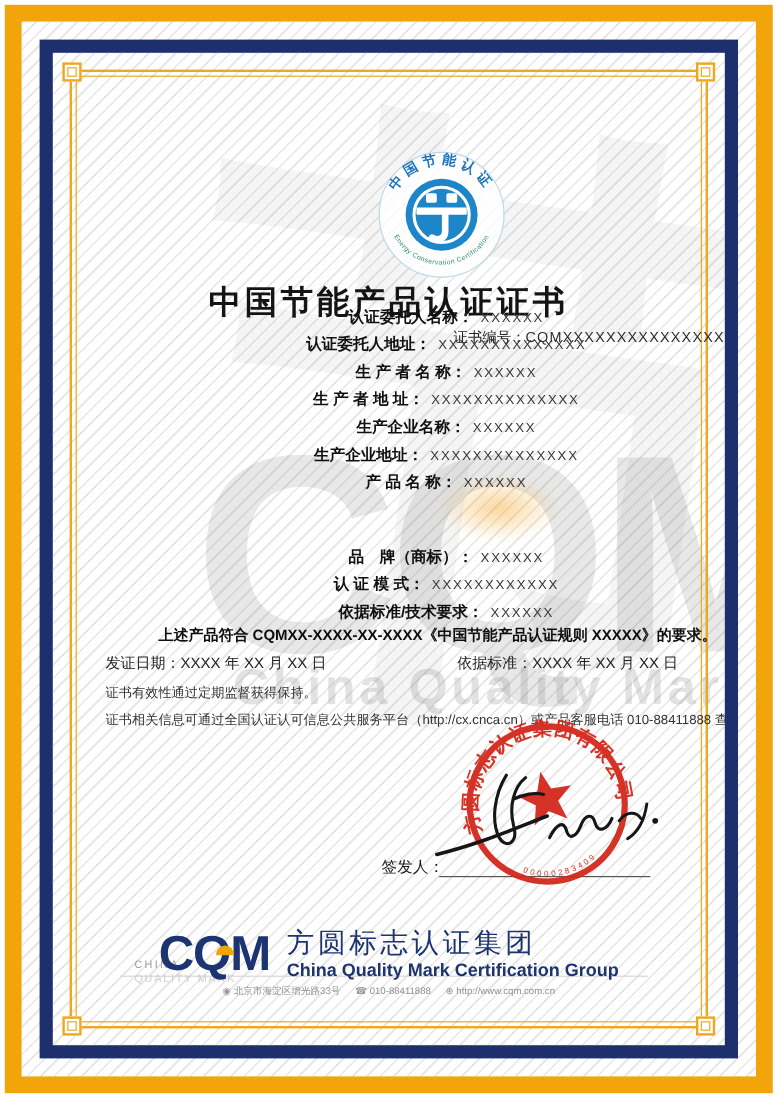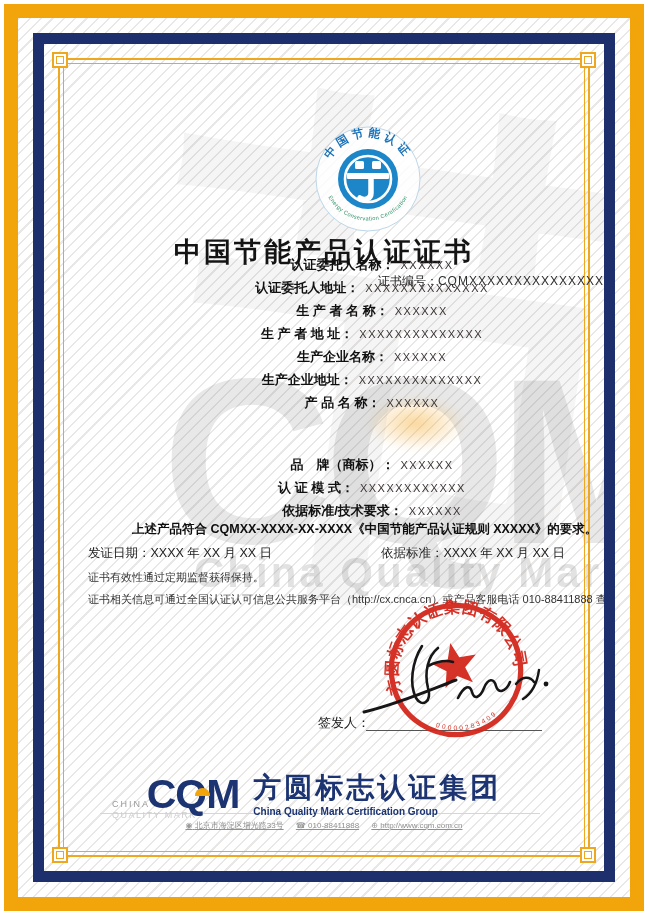--- a/index.html
+++ b/index.html
@@ -39,28 +39,28 @@
   .sign-label{left:318px;top:714px;font-size:13px;color:#1a1a1a;}
   .sign-line{left:366px;top:730px;width:176px;height:1px;background:#555;}
   .seal{left:380px;top:594px;width:152px;height:152px;transform:rotate(-12deg);opacity:0.94;z-index:6;}
   .sig{left:358px;top:632px;width:200px;height:95px;z-index:7;}
   
   .divline{left:100px;top:813px;width:440px;height:1px;background:#d6d6d6;}
   .brand{left:0;top:772px;width:100%;display:flex;justify-content:center;align-items:center;gap:14px;}
   .cqm-big{position:relative;font-size:41px;font-weight:900;color:#1C3472;letter-spacing:-1px;line-height:1;}
   .q-gold{position:absolute;left:48px;top:14px;width:15px;height:8px;background:#F2A40B;border-radius:8px 8px 0 0;}
   .brand-names{display:flex;flex-direction:column;line-height:1.15;}
-  .brand-cn{font-size:28px;font-weight:700;color:#1C3472;letter-spacing:3px;}
-  .brand-en{font-size:10px;font-weight:700;color:#1C3472;margin-top:2px;}
+  .brand-cn{font-size:23px;font-weight:400;color:#1C3472;letter-spacing:3px;}
+  .brand-en{font-size:15px;font-weight:700;color:#1C3472;margin-top:2px;text-align:right;}
   .china-mark{left:112px;top:799px;line-height:1.25;}
   .china-mark .c1{font-size:9px;letter-spacing:2px;color:#9a9a9a;}
   .china-mark .c2{font-size:9px;letter-spacing:1.5px;color:#cecece;}
   .footer{left:0;top:820px;width:100%;text-align:center;font-size:8px;color:#8f8f8f;line-height:1.4;}
   .footer .ico{font-size:8px;color:#9a9a9a;}
-  .footer .seg{margin:0 5px;text-decoration:underline;}
+  .footer .seg{margin:0 5px;}
 </style>
 </head>
 <body>
 
 <div class="abs band-gold"></div>
 <div class="abs band-white striped"></div>
 <div class="abs band-navy"></div>
 
 <div class="abs paper striped">
 

